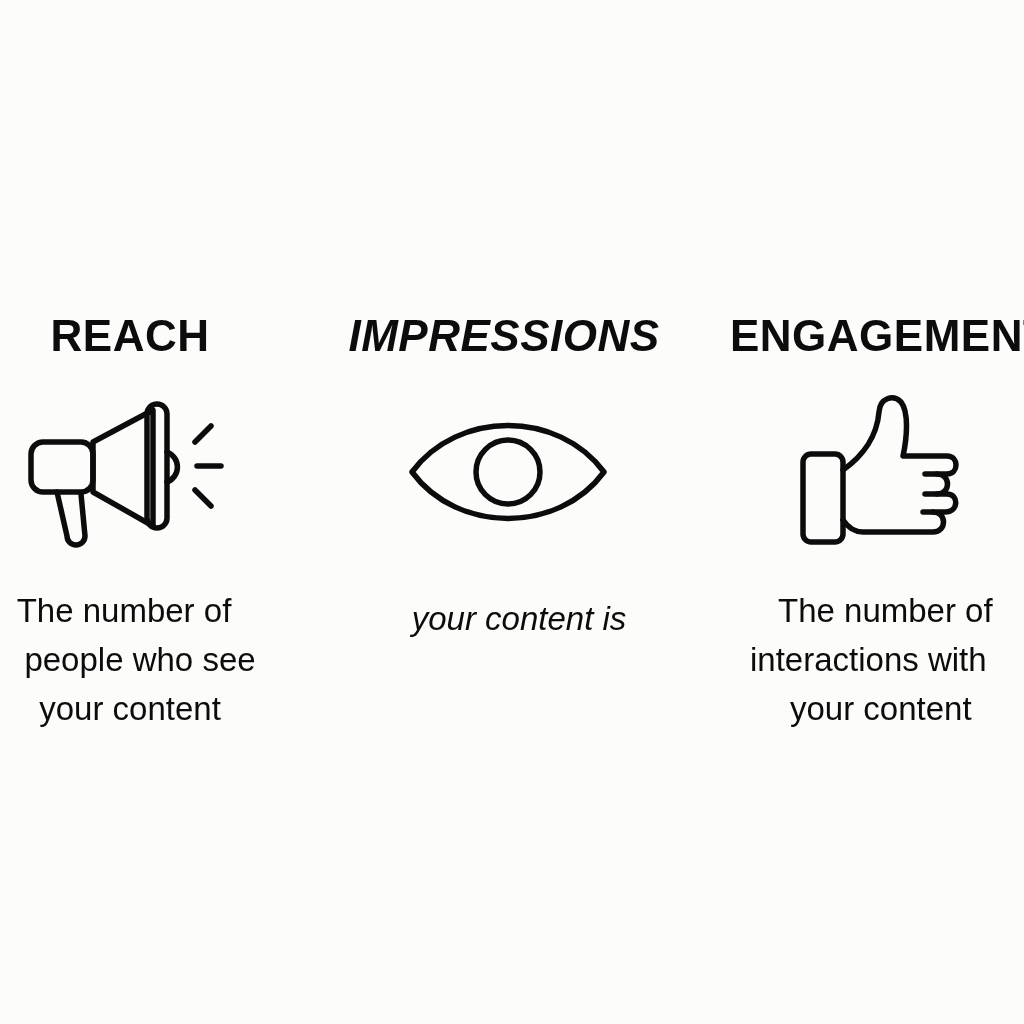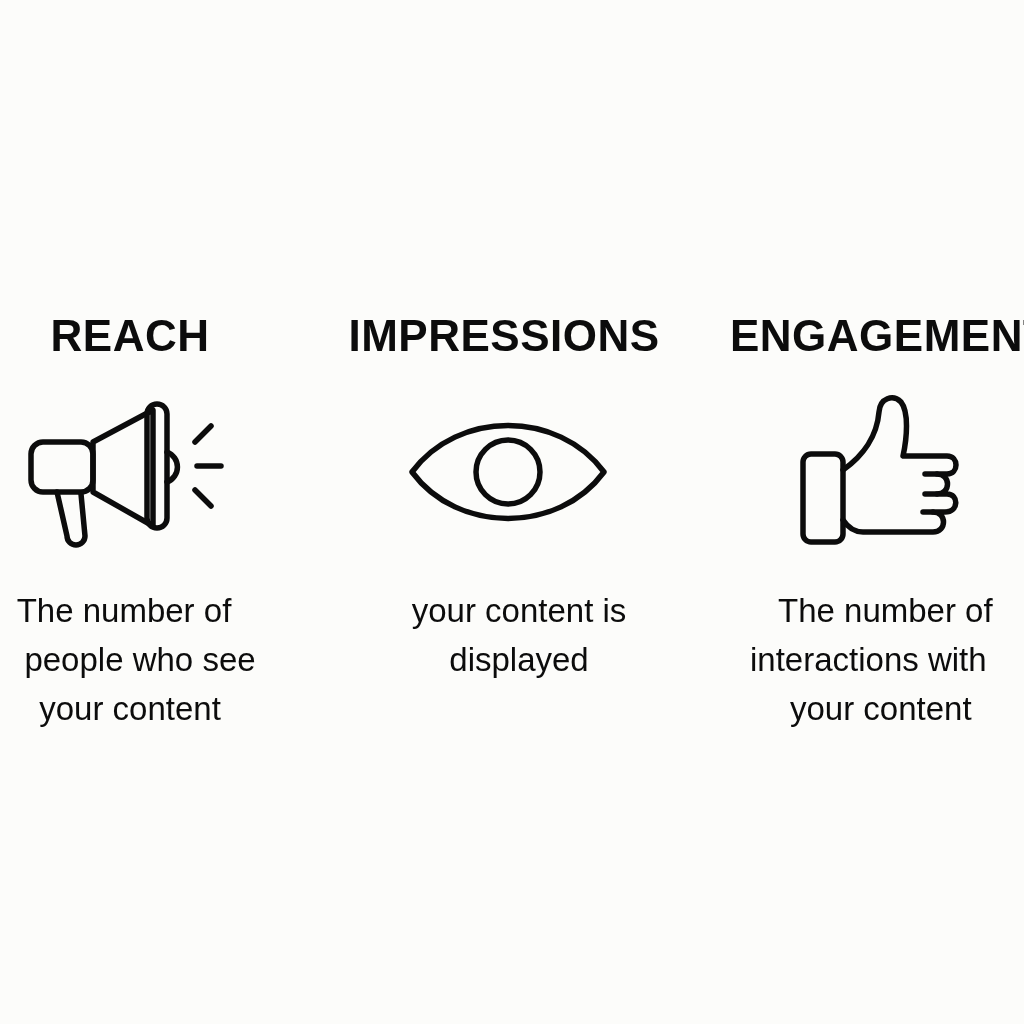--- a/index.html
+++ b/index.html
@@ -51,21 +51,21 @@
       font-family: "Liberation Sans", sans-serif;
       font-size: 33px;
       line-height: 49px;
       color: #0c0c0c;
       white-space: nowrap;
     }
     .desc span { display: block; }
 
     #col-reach { left: -60px; }
     #col-reach .title { left: 0; }
-    #col-impressions { left: 314px; }
+    #col-impressions { left: 314px; font-style: italic; }
     #col-engagement { left: 700px; }
   </style>
 </head>
 <body>
 
 <div class="canvas">
 
   <div class="col" id="col-reach">
     <div class="title" style="width:380px; left:0;">REACH</div>
     <div class="icon" style="left:190px;">
@@ -95,22 +95,21 @@
 
   <div class="col" id="col-impressions">
     <div class="title">IMPRESSIONS</div>
     <div class="icon" style="top:410px; margin-left:4px;">
       <svg width="200" height="124" viewBox="0 0 200 124" fill="none" stroke="#0c0c0c" stroke-width="5.5" stroke-linecap="round" stroke-linejoin="round">
         <path d="M4 62 C50 0 150 0 196 62 C150 124 50 124 4 62 Z"></path>
         <circle cx="100" cy="62" r="32"></circle>
       </svg>
     </div>
     <div class="desc">
-      <span style="margin-left:30px;">your content is</span>
-      <span style="margin-left:30px;">displayed</span>
+      <span style="margin-left:30px;margin-top:8px;">your content is</span>
     </div>
   </div>
 
   <div class="col" id="col-engagement">
     <div class="title" style="text-align:left; left:30px;">ENGAGEMENT</div>
     <div class="icon" style="left:182px;">
       <svg width="170" height="160" viewBox="0 0 170 160" fill="none" stroke="#0c0c0c" stroke-width="5.5" stroke-linecap="round" stroke-linejoin="round">
 
         <rect x="6" y="64" width="40" height="88" rx="8"></rect>
 

